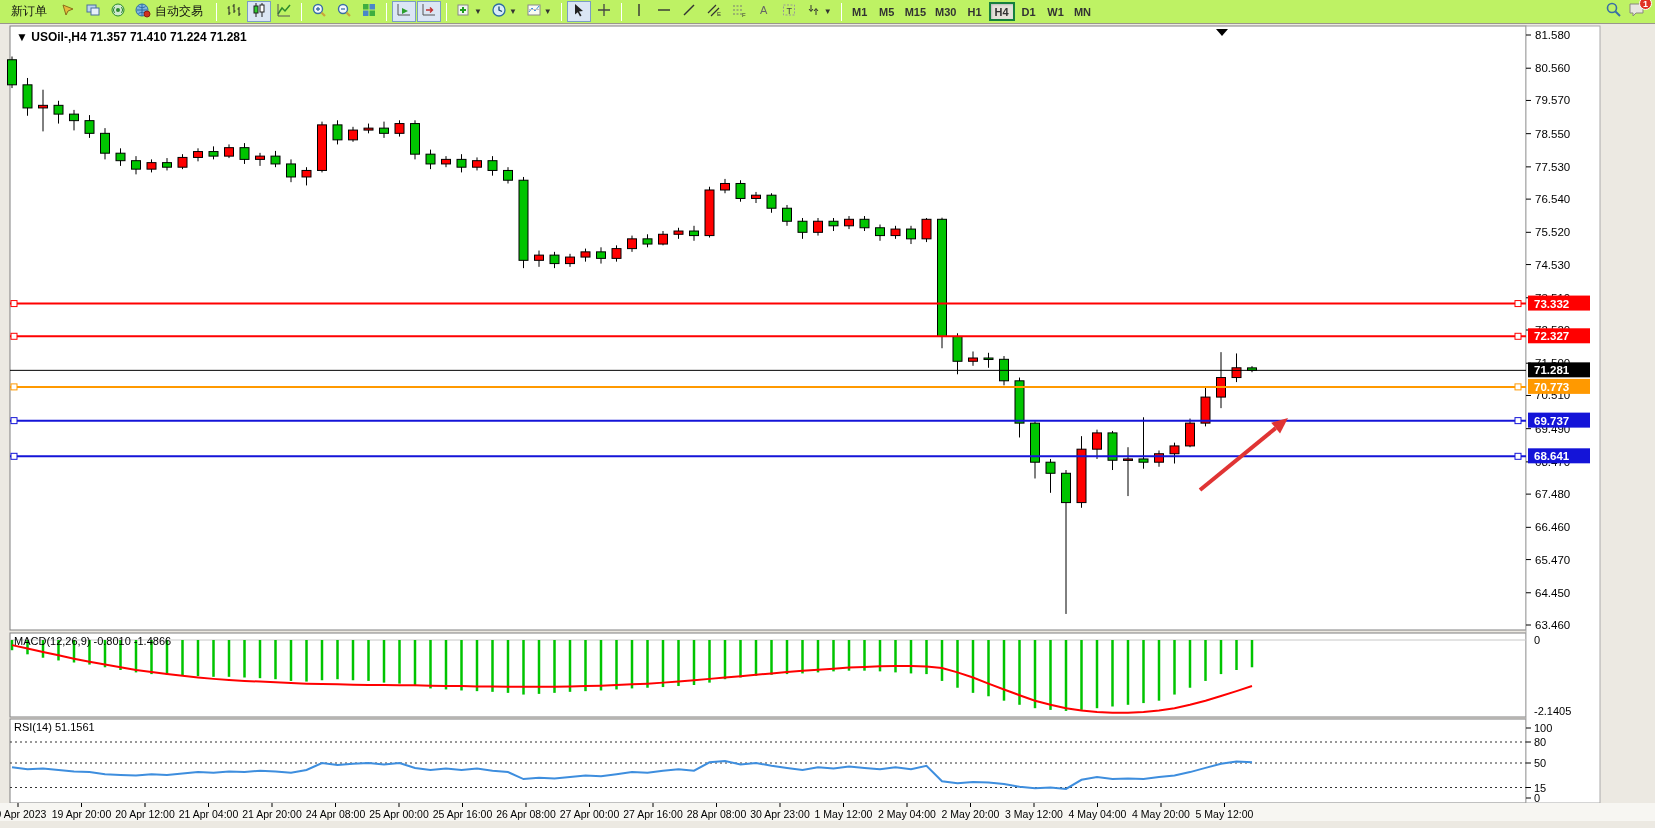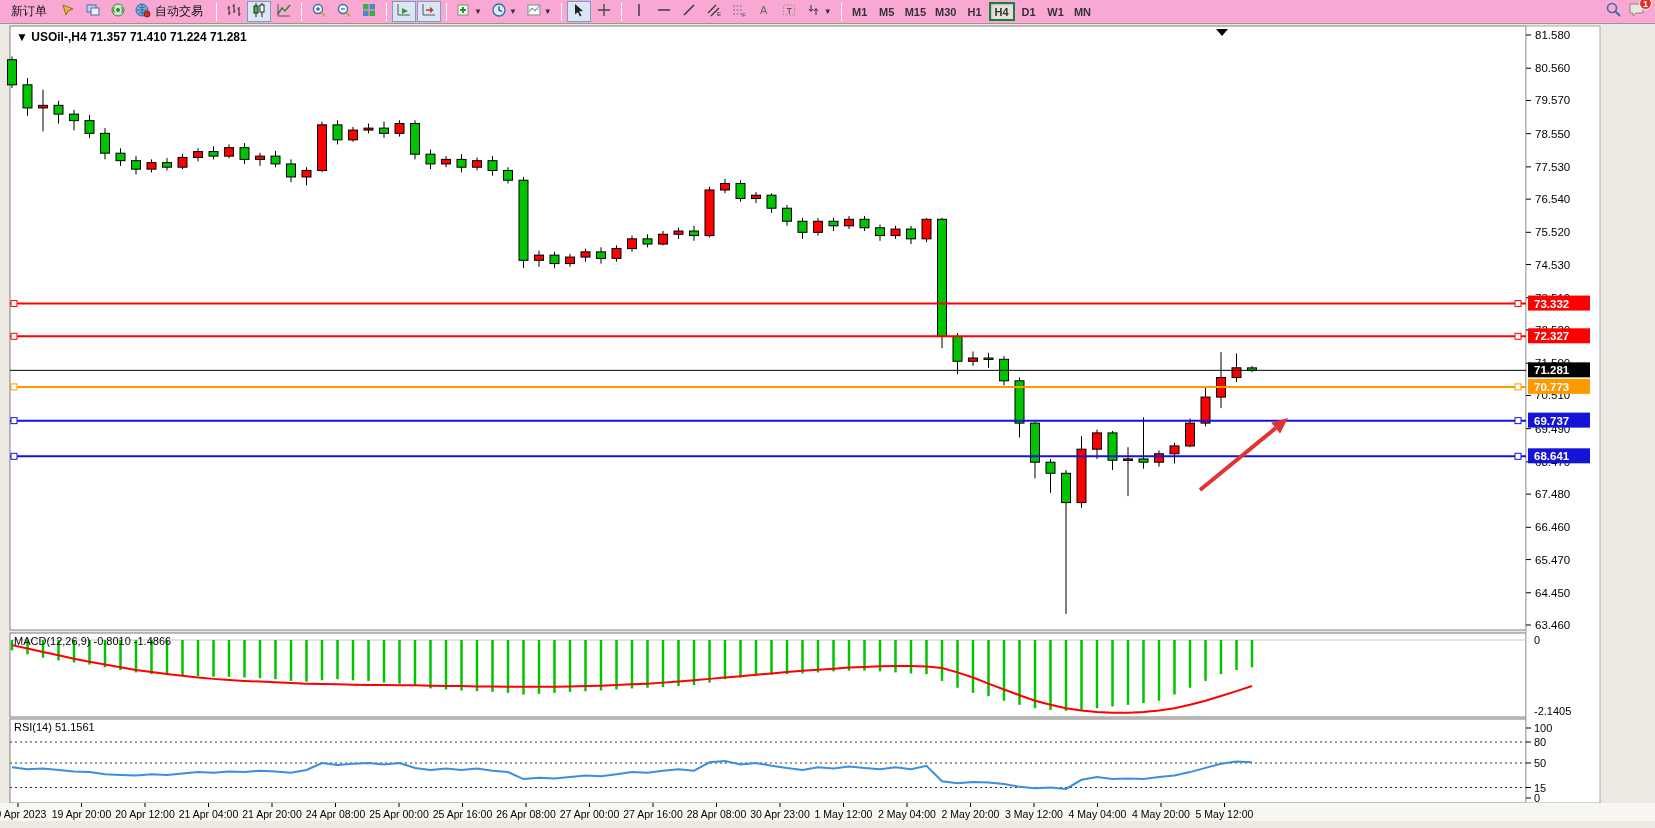--- a/index.html
+++ b/index.html
@@ -1,18 +1,18 @@
 <!DOCTYPE html>
 <html><head>
 <meta charset="utf-8">
 <style>
   * { margin:0; padding:0; box-sizing:border-box; }
   html,body { width:1655px; height:828px; overflow:hidden; font-family:"Liberation Sans", sans-serif; background:#ece9e2; }
   
-  .toolbar { position:absolute; left:0; top:0; width:1655px; height:24px; background:#f9a8d4;
+  .toolbar { position:absolute; left:0; top:0; width:1655px; height:24px; background:#bef264;
              border-bottom:1px solid #9a968c; display:flex; align-items:center; padding:0 3px; gap:1px; }
   .tb-btn { height:21px; min-width:23px; display:flex; align-items:center; justify-content:center;
             border:1px solid transparent; padding:0 3px; font-size:12px; color:#111; cursor:default; }
   .tb-btn.active { border:1px solid #7a9cc5; background:#dbe6f4; }
   .tb-text { font-size:12px; color:#111; padding:0 4px; }
   .tb-sep { width:1px; height:18px; background:#b8b4aa; margin:0 4px; border-right:1px solid #fff; }
   .tb-caret { font-size:8px; color:#333; margin-left:2px; }
   .tf-btn { height:19px; min-width:26px; display:flex; align-items:center; justify-content:center;
             font-size:11px; font-weight:bold; color:#333; border:1px solid transparent; padding:0 3px; }
   .tf-btn.active { border:2px solid #15803d; background:#e4e1d8; box-shadow:inset 1px 1px 2px #bbb; }

